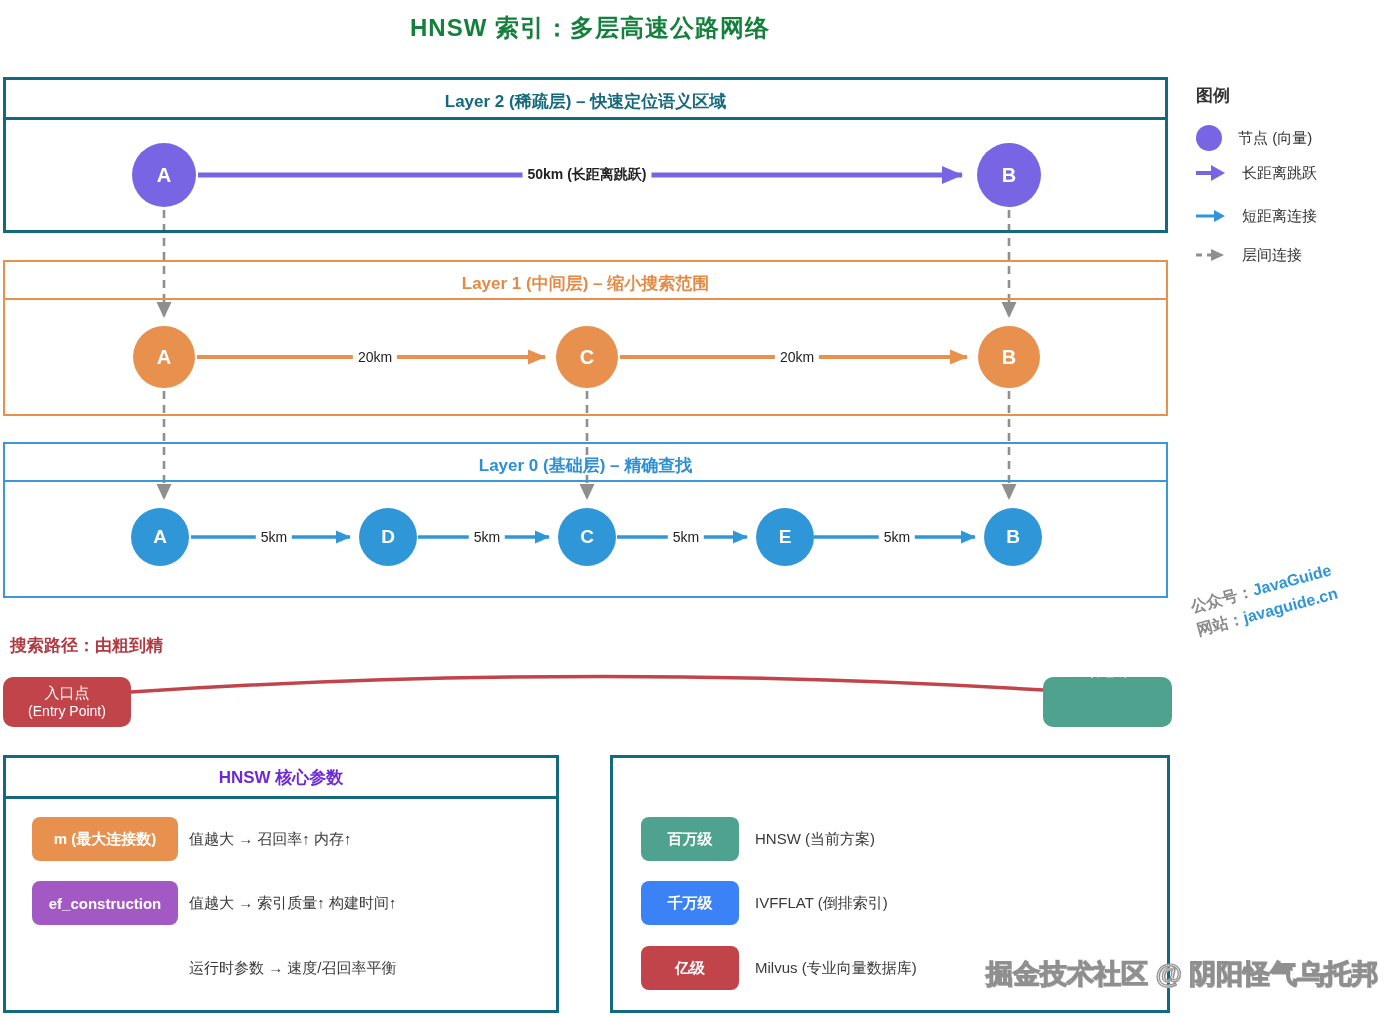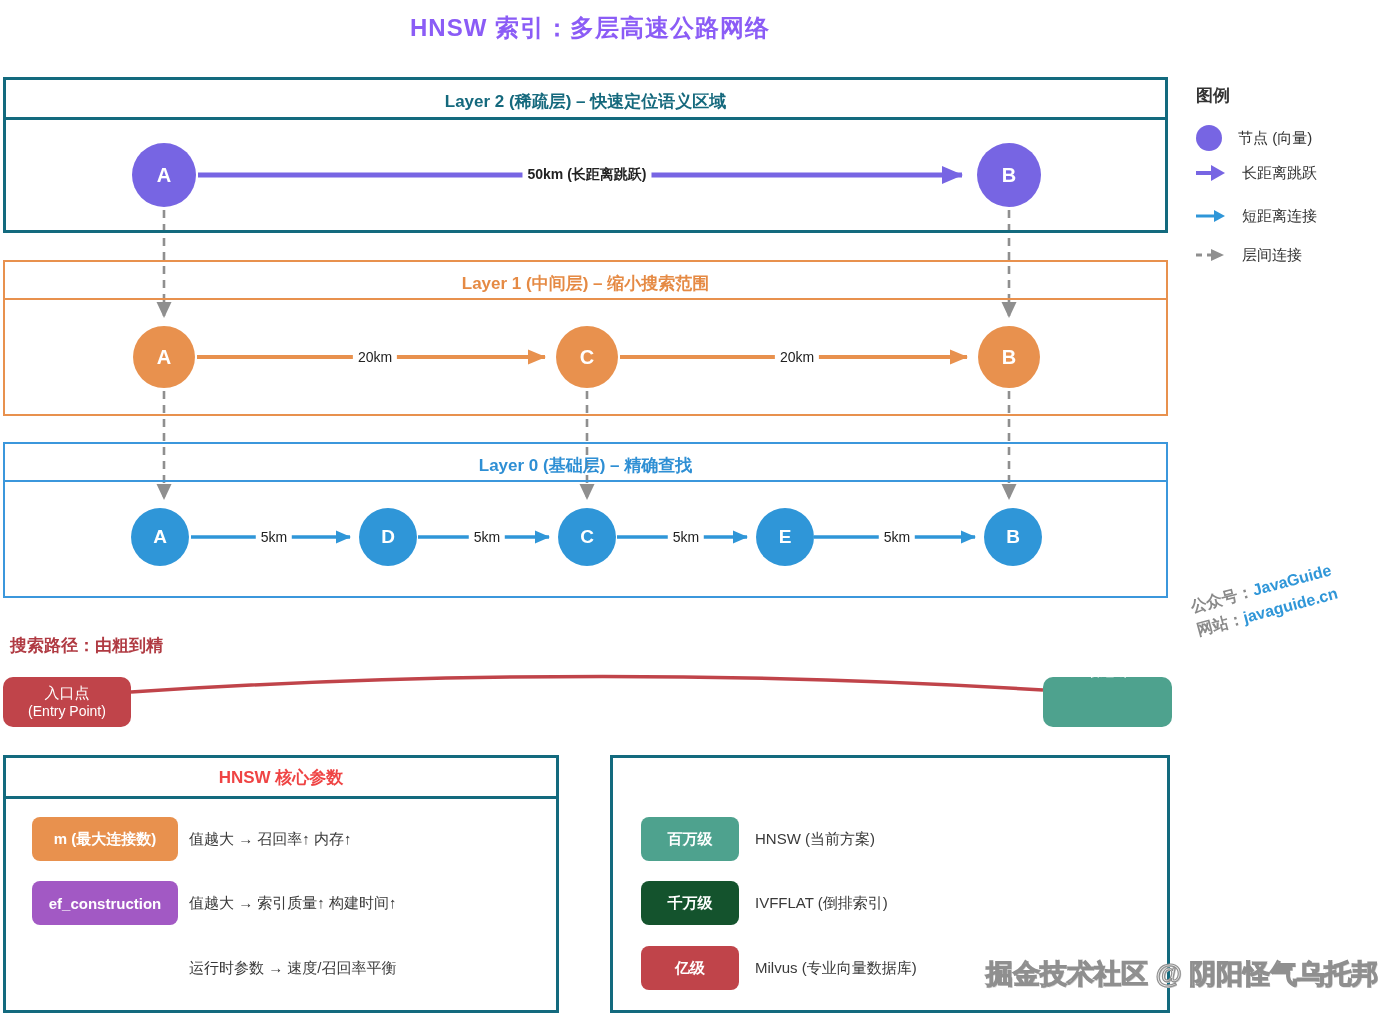--- a/index.html
+++ b/index.html
@@ -1,20 +1,20 @@
 <!DOCTYPE html>
 <html><head>
 <meta charset="utf-8">
 <style>
   html,body{margin:0;padding:0;background:#fff;}
   body{font-family:"Liberation Sans","DejaVu Sans",sans-serif;}
   .canvas{position:relative;width:1384px;height:1016px;background:#fff;overflow:hidden;}
 
   .title{position:absolute;left:0;top:12px;width:1180px;text-align:center;
-         font-size:24px;font-weight:bold;color:#8b5cf6;letter-spacing:1px;}
+         font-size:24px;font-weight:bold;color:#15803d;letter-spacing:1px;}
 
   
   .layerbox{position:absolute;left:3px;width:1165px;background:transparent;box-sizing:border-box;}
   .layerhead{position:absolute;left:0;top:0;width:100%;text-align:center;font-weight:bold;
              font-size:17px;box-sizing:border-box;padding-top:10px;height:40px;}
   .l2{top:77px;height:156px;border:3px solid #136a7e;}
   .l2 .layerhead{border-bottom:3px solid #136a7e;color:#15697d;}
   .l1{top:260px;height:156px;border:2px solid #e8914e;}
   .l1 .layerhead{border-bottom:2px solid #e8914e;color:#e58a44;height:38px;}
   .l0{top:442px;height:156px;border:2px solid #3b97dc;}
@@ -45,26 +45,26 @@
   .capsule .c1{font-size:15px;}
   .capsule .c2{font-size:14px;}
   .entry{left:3px;width:128px;background:#c0444a;}
   .nearest{left:1043px;width:129px;background:#4ea28e;gap:44px;}
 
   
   .panel{position:absolute;top:755px;height:258px;border:3px solid #136a7e;box-sizing:border-box;background:#fff;}
   .panel-left{left:3px;width:556px;}
   .panel-right{left:610px;width:560px;}
   .panel-head{height:38px;border-bottom:3px solid #136a7e;display:flex;align-items:center;justify-content:center;
-              font-size:17px;font-weight:bold;color:#ef4444;}
+              font-size:17px;font-weight:bold;color:#6d28d9;}
   .badge{position:absolute;display:flex;align-items:center;justify-content:center;color:#fff;
          font-weight:bold;font-size:15px;height:44px;border-radius:8px;}
   .desc{position:absolute;font-size:15px;color:#3a3a3a;white-space:nowrap;}
   .bg-orange{background:#e8914e;} .bg-purple{background:#a259c4;} .bg-blue{background:#3498db;}
-  .bg-teal{background:#4ea28e;} .bg-amber{background:#14532d;} .bg-red{background:#c0444a;}
+  .bg-teal{background:#4ea28e;} .bg-amber{background:#3b82f6;} .bg-red{background:#c0444a;}
 
   
   .wm-javaguide{position:absolute;left:1188px;top:596px;transform:rotate(-15deg);transform-origin:left top;
                 font-size:16px;font-weight:600;white-space:nowrap;line-height:1.5;}
   .wm-javaguide .gray{color:#8a8a8a;} .wm-javaguide .blue{color:#2f96d8;}
   .wm-juejin{position:absolute;left:986px;top:956px;font-size:27px;font-weight:bold;white-space:nowrap;
              color:#f2f2f2;-webkit-text-stroke:1.2px #8f8f8f;
              text-shadow:1px 1px 0 #cfcfcf;z-index:9;}
 </style>
 </head>

